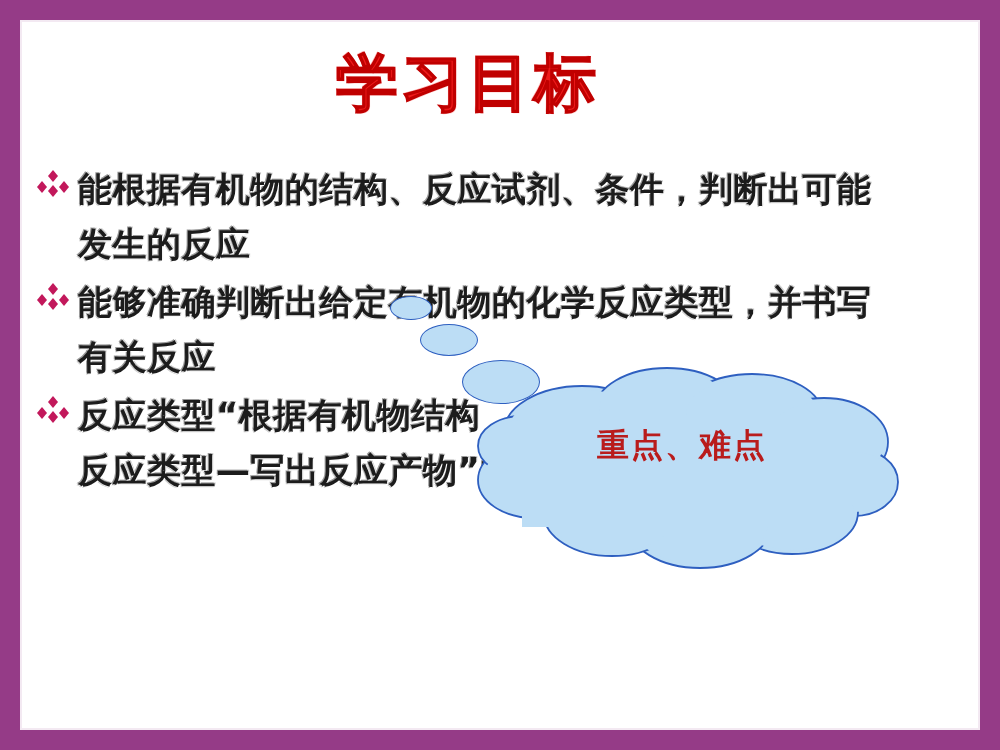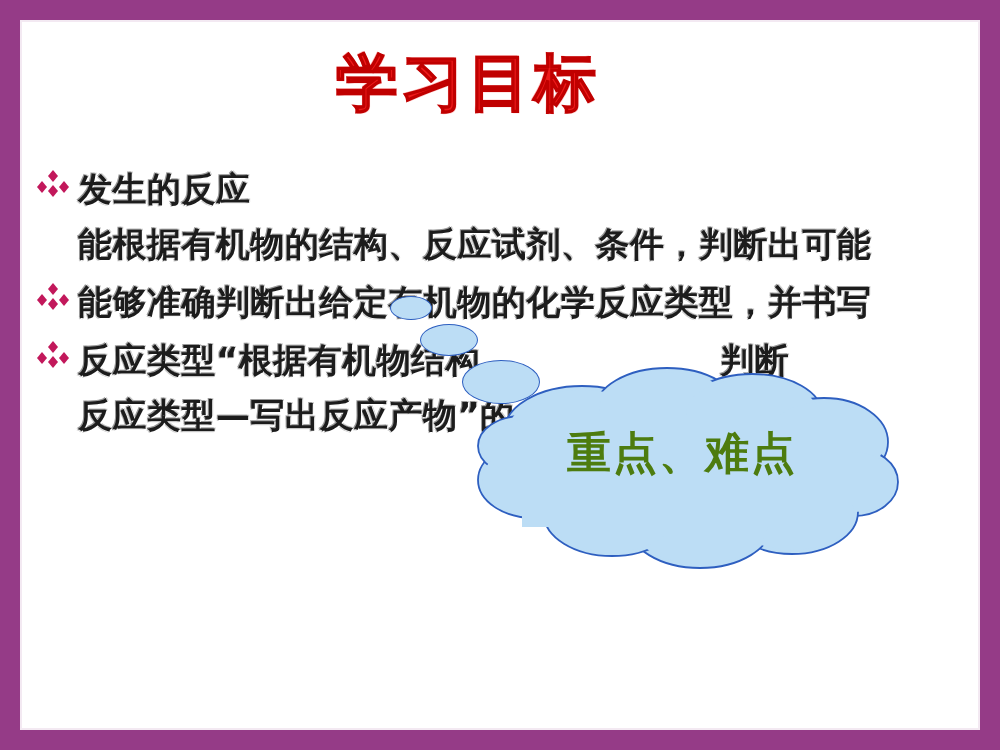--- a/index.html
+++ b/index.html
@@ -119,23 +119,23 @@
     width: 440px;
     height: 210px;
   }
   .cloud-wrap svg { display: block; }
   .cloud-label {
     position: absolute;
     left: 0;
     top: 62px;
     width: 440px;
     text-align: center;
-    font-size: 44px;
+    font-size: 32px;
     font-weight: bold;
-    color: #4d7c0f;
+    color: #b91c1c;
     letter-spacing: 2px;
     white-space: nowrap;
   }
 </style>
 </head>
 <body>
 
 <div id="slide">
 
   <div class="frame-band frame-top"></div>
@@ -155,38 +155,39 @@
           <svg width="34" height="34" viewBox="0 0 34 34" aria-hidden="true">
             <g fill="#c2185b">
               <polygon points="17,4 22,10 17,16 12,10"></polygon>
               <polygon points="6,15 11,21 6,27 1,21"></polygon>
               <polygon points="28,15 33,21 28,27 23,21"></polygon>
               <polygon points="17,19 22,25 17,31 12,25"></polygon>
             </g>
           </svg>
         </span>
         <div class="bullet-text">
+          <span class="ln">能根据有机物的结构、反应试剂、条件，判断出可能</span>
           <span class="ln">发生的反应</span>
-          <span class="ln">能根据有机物的结构、反应试剂、条件，判断出可能</span>
         </div>
       </div>
 
       <div class="bullet-item">
         <span class="bullet-marker">
           <svg width="34" height="34" viewBox="0 0 34 34" aria-hidden="true">
             <g fill="#c2185b">
               <polygon points="17,4 22,10 17,16 12,10"></polygon>
               <polygon points="6,15 11,21 6,27 1,21"></polygon>
               <polygon points="28,15 33,21 28,27 23,21"></polygon>
               <polygon points="17,19 22,25 17,31 12,25"></polygon>
             </g>
           </svg>
         </span>
         <div class="bullet-text">
           <span class="ln">能够准确判断出给定有机物的化学反应类型，并书写</span>
+          <span class="ln">有关反应</span>
         </div>
       </div>
 
       <div class="bullet-item">
         <span class="bullet-marker">
           <svg width="34" height="34" viewBox="0 0 34 34" aria-hidden="true">
             <g fill="#c2185b">
               <polygon points="17,4 22,10 17,16 12,10"></polygon>
               <polygon points="6,15 11,21 6,27 1,21"></polygon>
               <polygon points="28,15 33,21 28,27 23,21"></polygon>

